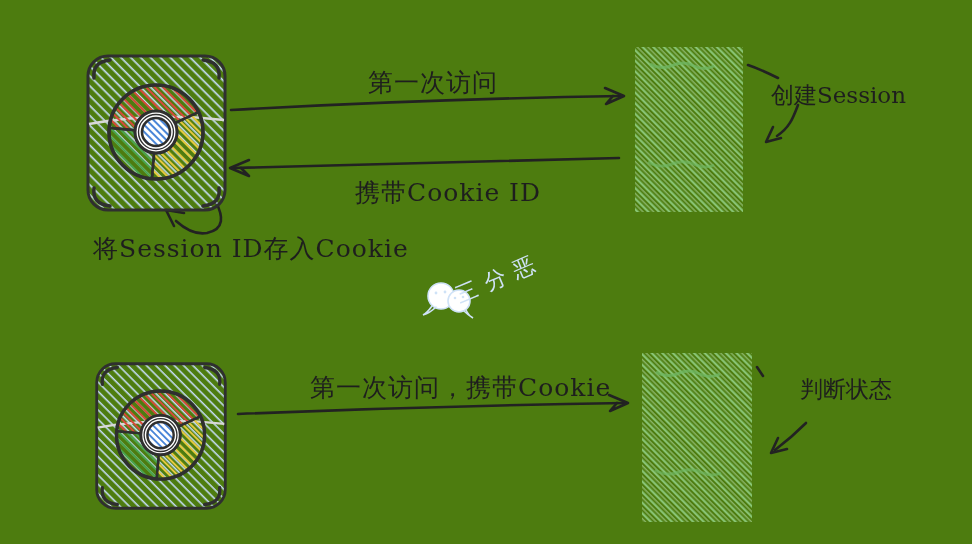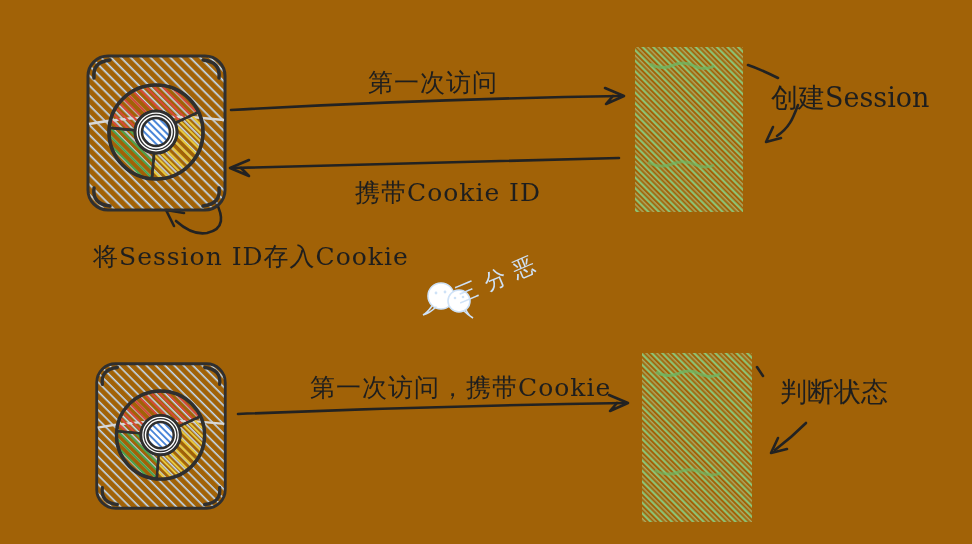--- a/index.html
+++ b/index.html
@@ -1,25 +1,25 @@
 <!DOCTYPE html>
 <html><head>
 <meta charset="utf-8">
 <style>
   html,body{margin:0;padding:0;background:#fff;}
-  #canvas{position:relative;width:972px;height:544px;background:#a16207;overflow:hidden;
+  #canvas{position:relative;width:972px;height:544px;background:#4d7c0f;overflow:hidden;
           font-family:"DejaVu Serif","Liberation Serif",serif;color:#1e1e1e;}
   .abs{position:absolute;}
   .lbl{position:absolute;white-space:nowrap;color:#1e1e1e;}
   .lbl-arrow{font-size:25px;letter-spacing:1px;}
-  .lbl-note{font-size:27px;}
+  .lbl-note{font-size:23px;}
   svg{display:block;}
   #wm-text{position:absolute;left:459px;top:281px;font-size:22px;letter-spacing:9px;
            color:#cfe2f7;transform:rotate(-23deg);transform-origin:0 70%;}
-  .note-line2{margin-left:16px;margin-top:2px;}
+  .note-line2{margin-left:36px;margin-top:2px;}
 </style>
 </head>
 <body>
 
 <div id="canvas">
 
   <svg class="abs" style="left:0;top:0" width="972" height="544" viewBox="0 0 972 544">
     <defs>
       <pattern id="hB" patternUnits="userSpaceOnUse" width="7" height="7" patternTransform="rotate(-45)">
         <line x1="1.2" y1="0" x2="1.2" y2="7" stroke="#c3daf1" stroke-width="1.7"></line>
@@ -127,21 +127,21 @@
     <circle cx="72" cy="80" r="17.5" fill="none" stroke="#2f2f2f" stroke-width="1.4"></circle>
     <circle cx="72" cy="80" r="14" fill="url(#hBl)" stroke="#2f2f2f" stroke-width="2.6"></circle>
   </svg>
 
   <div class="lbl lbl-arrow" style="left:368px;top:66px">第一次访问</div>
 
   <div class="lbl lbl-arrow" style="left:355px;top:176px">携带Cookie ID</div>
 
   <div class="lbl lbl-note" style="left:771px;top:80px">创建Session</div>
 
-  <div class="lbl lbl-arrow" style="left:93px;top:240px">将Session ID存入Cookie</div>
+  <div class="lbl lbl-arrow" style="left:93px;top:232px">将Session ID存入Cookie</div>
 
   <div class="lbl lbl-arrow" style="left:310px;top:371px">第一次访问，携带Cookie</div>
 
   <div class="lbl lbl-note" style="left:764px;top:372px">
     <div class="note-line2">判断状态</div>
   </div>
 
   <div id="wm-text">三分恶</div>
 
 </div>

